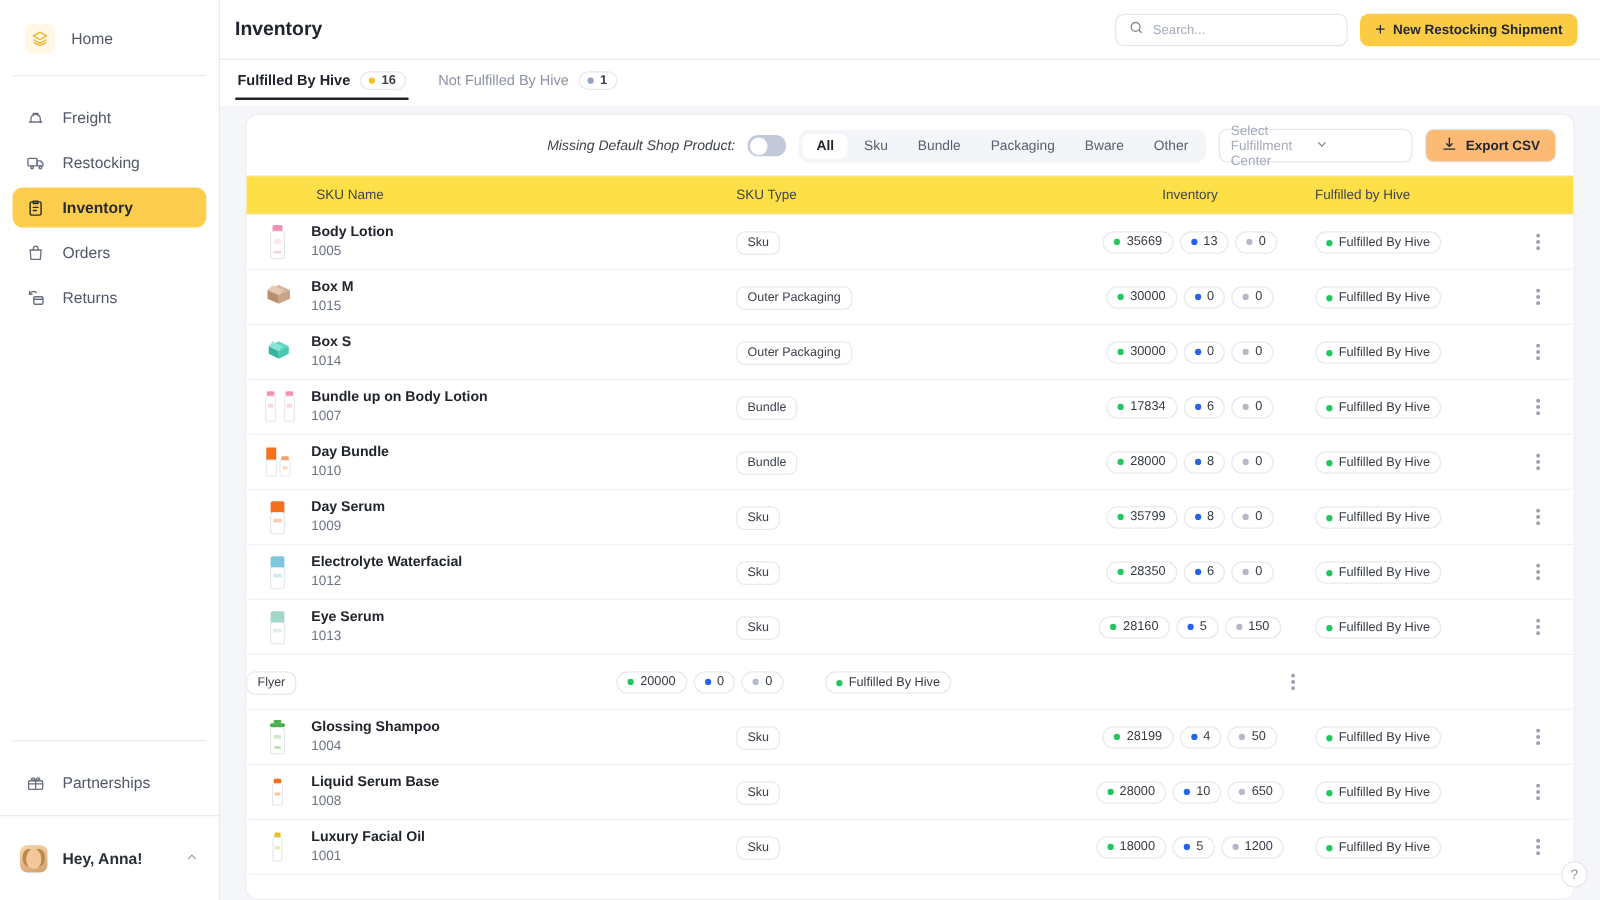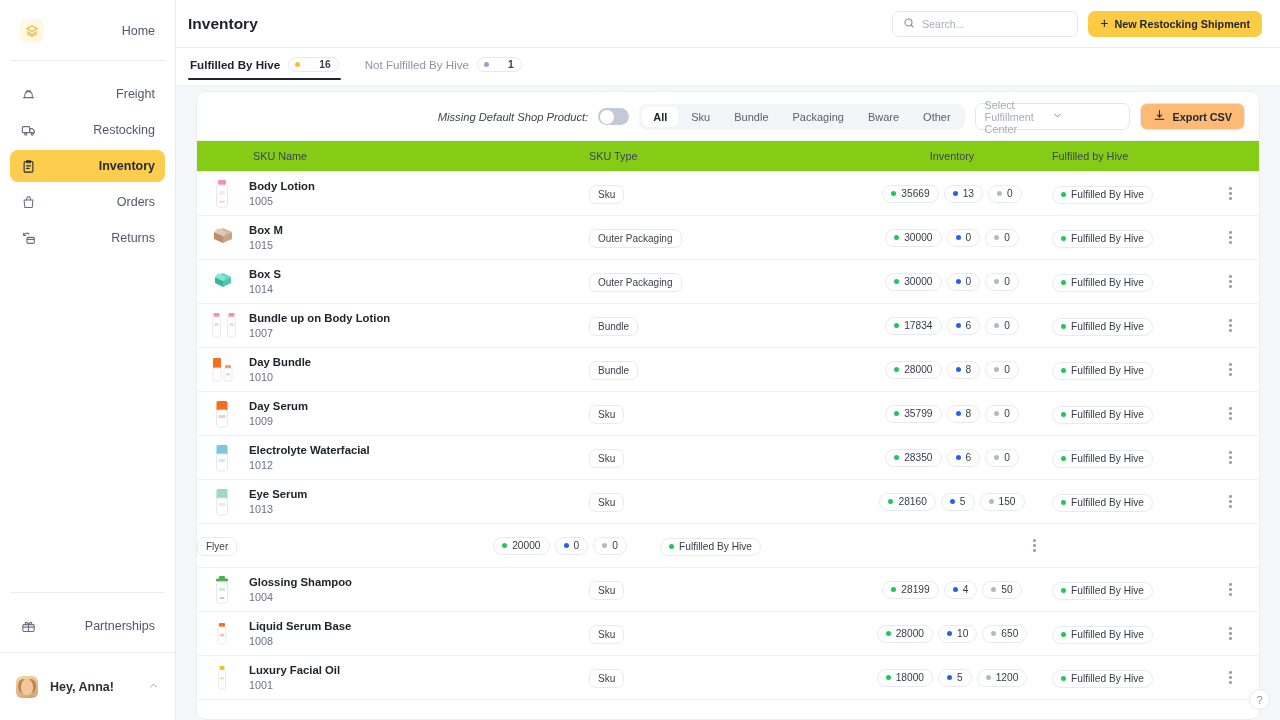--- a/index.html
+++ b/index.html
@@ -19,21 +19,21 @@
     background: #ffffff;
     border-right: 1px solid #e9eaef;
     display: flex; flex-direction: column;
     position: relative; flex: 0 0 176px;
   }
   .nav-group { padding: 8px 10px 0 10px; }
   .nav-item {
     display: flex; align-items: center; gap: 13px;
     height: 32px; padding: 0 10px;
     border-radius: 8px; margin-bottom: 4px;
-    font-size: 12.5px; color: #52586a; cursor: pointer; justify-content: space-between;
+    font-size: 12.5px; color: #52586a; cursor: pointer;
   }
   .nav-item .ico { width: 17px; height: 17px; display:flex; align-items:center; justify-content:center; flex:0 0 17px;}
   .nav-item.home { margin-top: 7px; }
   .nav-item.home .ico {
     background: #fff8e6; border-radius: 6px;
     width: 24px; height: 24px; flex: 0 0 24px;
   }
   .nav-item.active {
     background: #fdce4e; color: #262a33; font-weight: bold;
   }
@@ -91,21 +91,21 @@
   .tab {
     display: flex; align-items: center; gap: 8px; cursor: pointer;
     font-size: 11.6px; color: #8d93a3; padding-bottom: 8px; position: relative;
   }
   .tab.active { color: #20242c; font-weight: bold; }
   .tab.active:after {
     content:""; position:absolute; left:-2px; right:-2px; bottom:0; height:2.5px;
     background:#20242c; border-radius:2px;
   }
   .tab-badge {
-    display:flex; align-items:center; gap:19px;
+    display:flex; align-items:center; gap:5px;
     border:1px solid #e6e8ef; border-radius:10px; padding:1px 7px 1px 6px;
     font-size:10.3px; font-weight:bold; color:#3b4049; background:#fff;
   }
   .dot { width:5px; height:5px; border-radius:50%; display:inline-block; }
   .dot-yellow{ background:#fbbf24;} .dot-blue{background:#94a3c4;}
   .dot-green{ background:#22c55e;} .dot-bl{background:#2563eb;} .dot-gray{background:#b3b9c7;}
 
   
   .content-area { flex:1 1 auto; background:#f5f6fa; padding: 6px 20px 0 20px; min-height:0;}
   .card {
@@ -141,21 +141,21 @@
   .btn-ghost {
     height:27px; border:1px solid #e4e6ed; border-radius:7px; background:#fdba74;
     display:flex; align-items:center; gap:7px; padding:0 12px;
     font-size:10.8px; font-weight:bold; color:#23272f; cursor:pointer; font-family:inherit;
   }
 
   
   .table { flex:1 1 auto; overflow:hidden; display:flex; flex-direction:column; min-height:0;}
   .thead {
     display:flex; align-items:center; height:32px;
-    background:#84cc16; border-top:1px solid #eef0f4; border-bottom:1px solid #eef0f4;
+    background:#fde047; border-top:1px solid #eef0f4; border-bottom:1px solid #eef0f4;
     font-size:10.8px; color:#3f4450; font-weight:normal; flex:0 0 32px;
   }
   .tbody { flex:1 1 auto; overflow:hidden; }
   .trow {
     display:flex; align-items:center; height:44px;
     border-bottom:1px solid #f0f1f5; flex:0 0 44px;
   }
   .c-name  { width:392px; display:flex; align-items:center; gap:16px; padding-left:14px; }
   .c-type  { width:263px; }
   .c-inv   { width:200px; display:flex; justify-content:center; gap:5px; }

